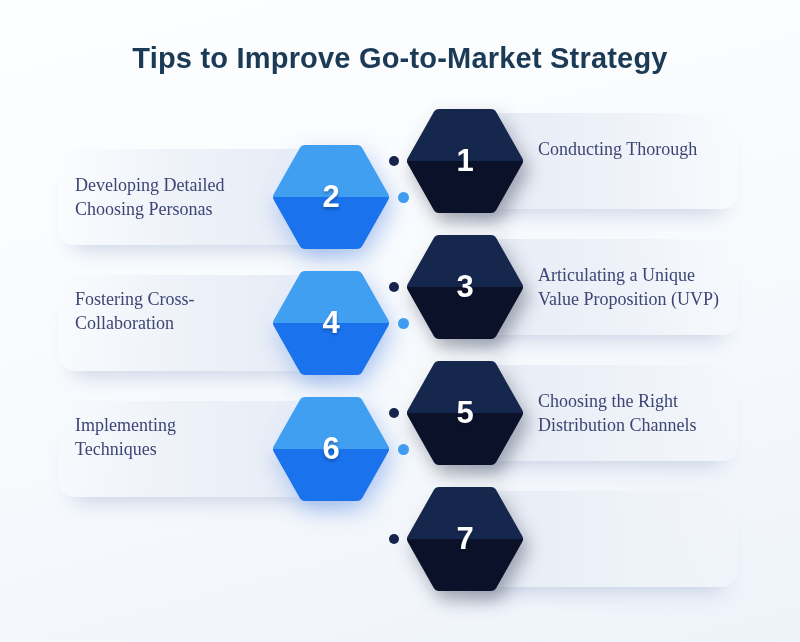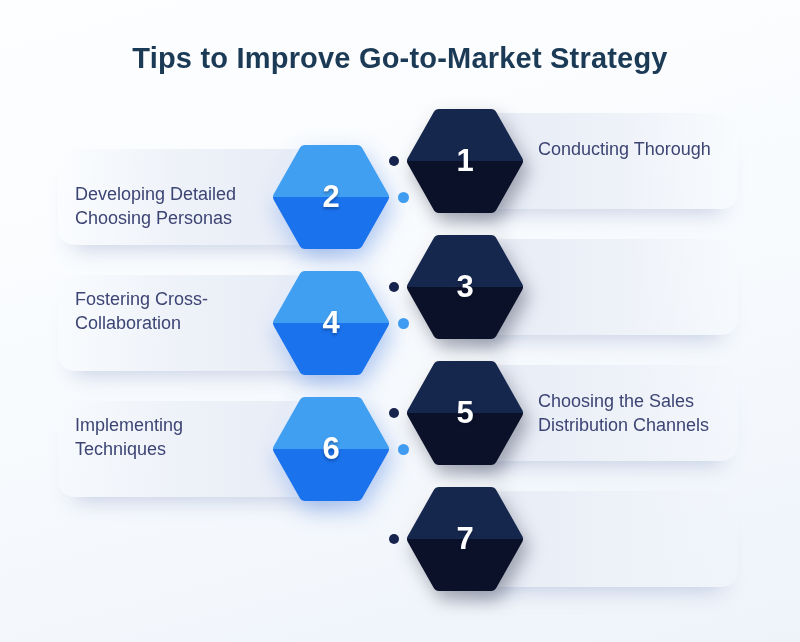--- a/index.html
+++ b/index.html
@@ -30,21 +30,21 @@
   .hex{position:absolute;width:116px;height:108px;}
   .hex svg{display:block;width:116px;height:108px;}
   .hex-dark svg{filter:drop-shadow(5px 9px 9px rgba(15,23,52,0.38)) drop-shadow(-2px -3px 5px rgba(255,255,255,0.7));}
   .hex-blue svg{filter:drop-shadow(3px 9px 11px rgba(46,108,220,0.38)) drop-shadow(-2px -3px 5px rgba(255,255,255,0.7));}
   .num{
     position:absolute;inset:0;display:flex;align-items:center;justify-content:center;
     color:#ffffff;font-size:31px;font-weight:700;
     text-shadow:0 2px 3px rgba(8,16,45,0.35);
   }
   .label{position:absolute;color:#3d4574;font-size:18px;line-height:24px;}
-  .label .line{display:block;white-space:nowrap;}
+  .label .line{display:block;white-space:nowrap;font-family:Liberation Serif, serif;}
   .dot{position:absolute;border-radius:50%;}
   .dot-dark{width:10px;height:10px;background:#15234d;}
   .dot-blue{width:11px;height:11px;background:#3f9cf0;}
 </style>
 </head>
 <body>
 
 <svg width="0" height="0" style="position:absolute" aria-hidden="true">
   <defs>
     <linearGradient id="gradDark" x1="0" y1="0" x2="0" y2="1">
@@ -71,33 +71,35 @@
     <span class="line">Conducting Thorough</span>
   </div>
   <div class="hex hex-dark" style="left:407px;top:107px">
     <svg viewBox="0 0 116 108">
         <polygon points="6,54 32,8 84,8 110,54 84,100 32,100" fill="url(#gradDark)" stroke="url(#gradDark)" stroke-width="12" stroke-linejoin="round"></polygon>
       </svg>
     <span class="num">1</span>
   </div>
 
   <div class="band band-left" style="left:58px;top:149px"></div>
-  <div class="label" style="left:75px;top:182px">
+  <div class="label" style="left:75px;top:173px">
     <span class="line">Developing Detailed</span>
     <span class="line">Choosing Personas</span>
   </div>
   <div class="hex hex-blue" style="left:273px;top:143px">
     <svg viewBox="0 0 116 108">
         <polygon points="6,54 32,8 84,8 110,54 84,100 32,100" fill="url(#gradBlue)" stroke="url(#gradBlue)" stroke-width="12" stroke-linejoin="round"></polygon>
       </svg>
     <span class="num">2</span>
   </div>
 
   <div class="band band-right" style="left:450px;top:239px"></div>
   <div class="label" style="left:538px;top:263px">
+    <span class="line">Articulating a Unique</span>
+    <span class="line">Value Proposition (UVP)</span>
   </div>
   <div class="hex hex-dark" style="left:407px;top:233px">
     <svg viewBox="0 0 116 108">
         <polygon points="6,54 32,8 84,8 110,54 84,100 32,100" fill="url(#gradDark)" stroke="url(#gradDark)" stroke-width="12" stroke-linejoin="round"></polygon>
       </svg>
     <span class="num">3</span>
   </div>
 
   <div class="band band-left" style="left:58px;top:275px"></div>
   <div class="label" style="left:75px;top:287px">
@@ -106,21 +108,21 @@
   </div>
   <div class="hex hex-blue" style="left:273px;top:269px">
     <svg viewBox="0 0 116 108">
         <polygon points="6,54 32,8 84,8 110,54 84,100 32,100" fill="url(#gradBlue)" stroke="url(#gradBlue)" stroke-width="12" stroke-linejoin="round"></polygon>
       </svg>
     <span class="num">4</span>
   </div>
 
   <div class="band band-right" style="left:450px;top:365px"></div>
   <div class="label" style="left:538px;top:389px">
-    <span class="line">Choosing the Sales</span>
+    <span class="line">Choosing the Right</span>
     <span class="line">Distribution Channels</span>
   </div>
   <div class="hex hex-dark" style="left:407px;top:359px">
     <svg viewBox="0 0 116 108">
         <polygon points="6,54 32,8 84,8 110,54 84,100 32,100" fill="url(#gradDark)" stroke="url(#gradDark)" stroke-width="12" stroke-linejoin="round"></polygon>
       </svg>
     <span class="num">5</span>
   </div>
 
   <div class="band band-left" style="left:58px;top:401px"></div>

